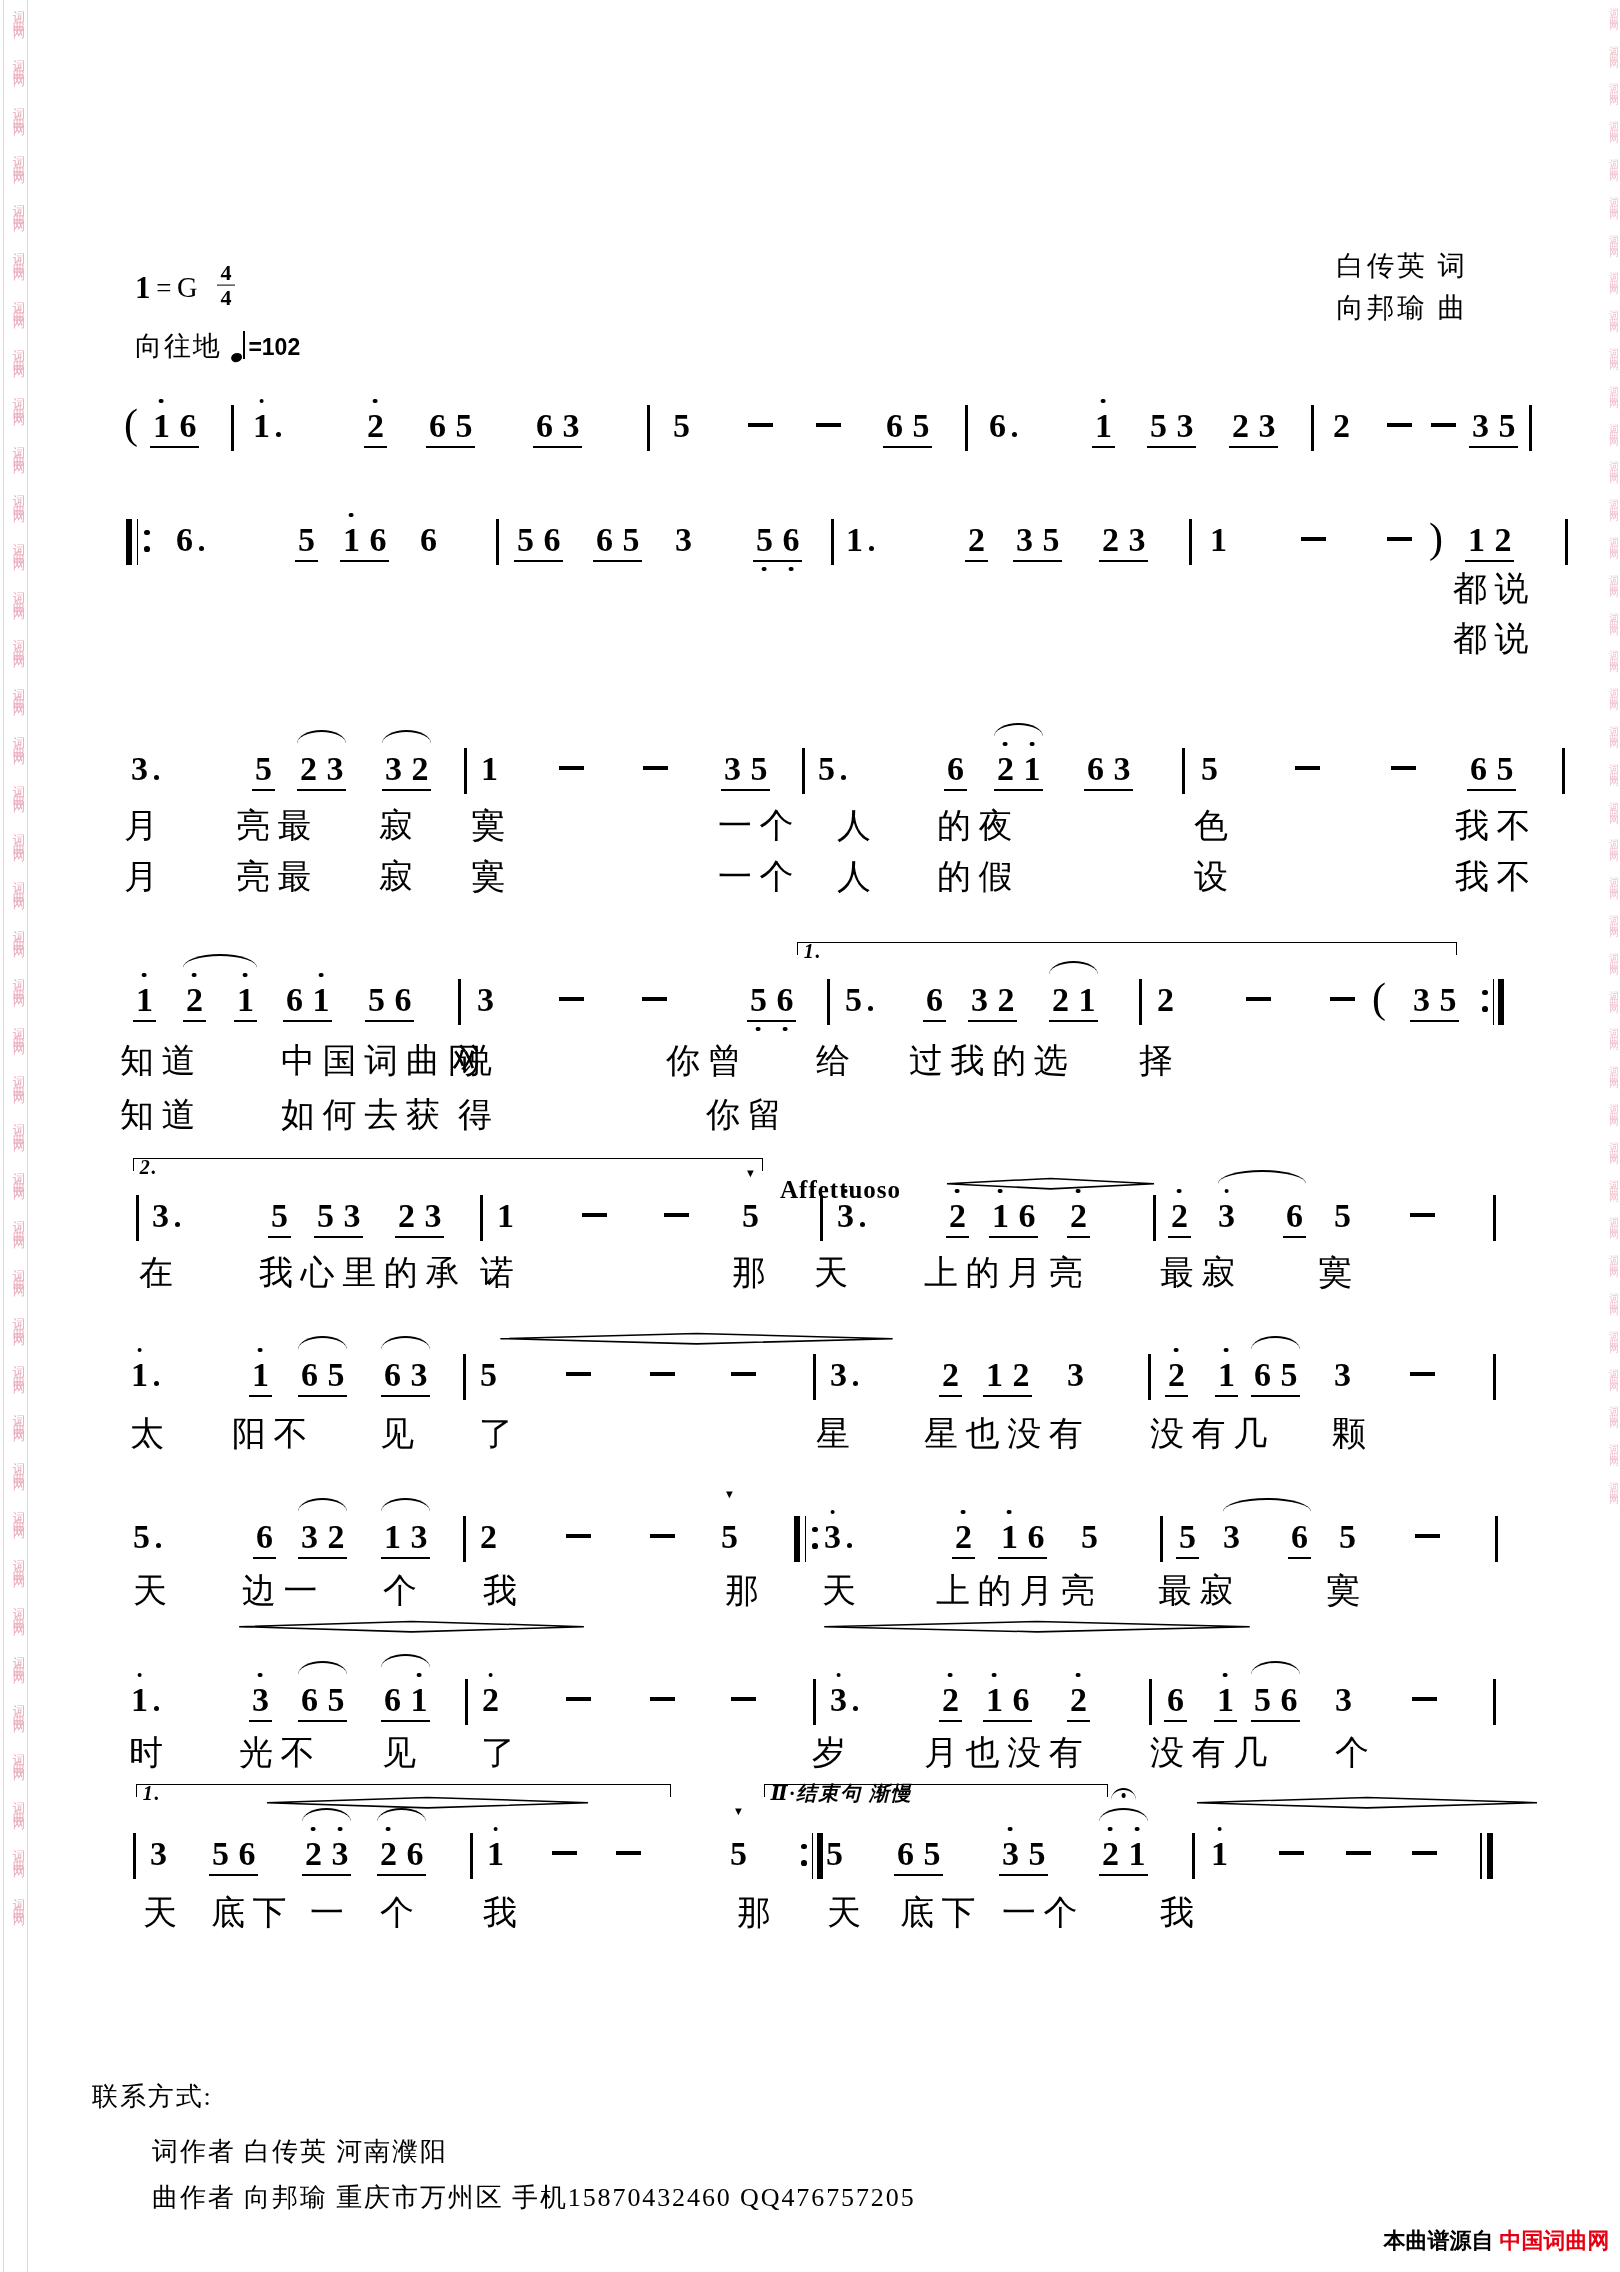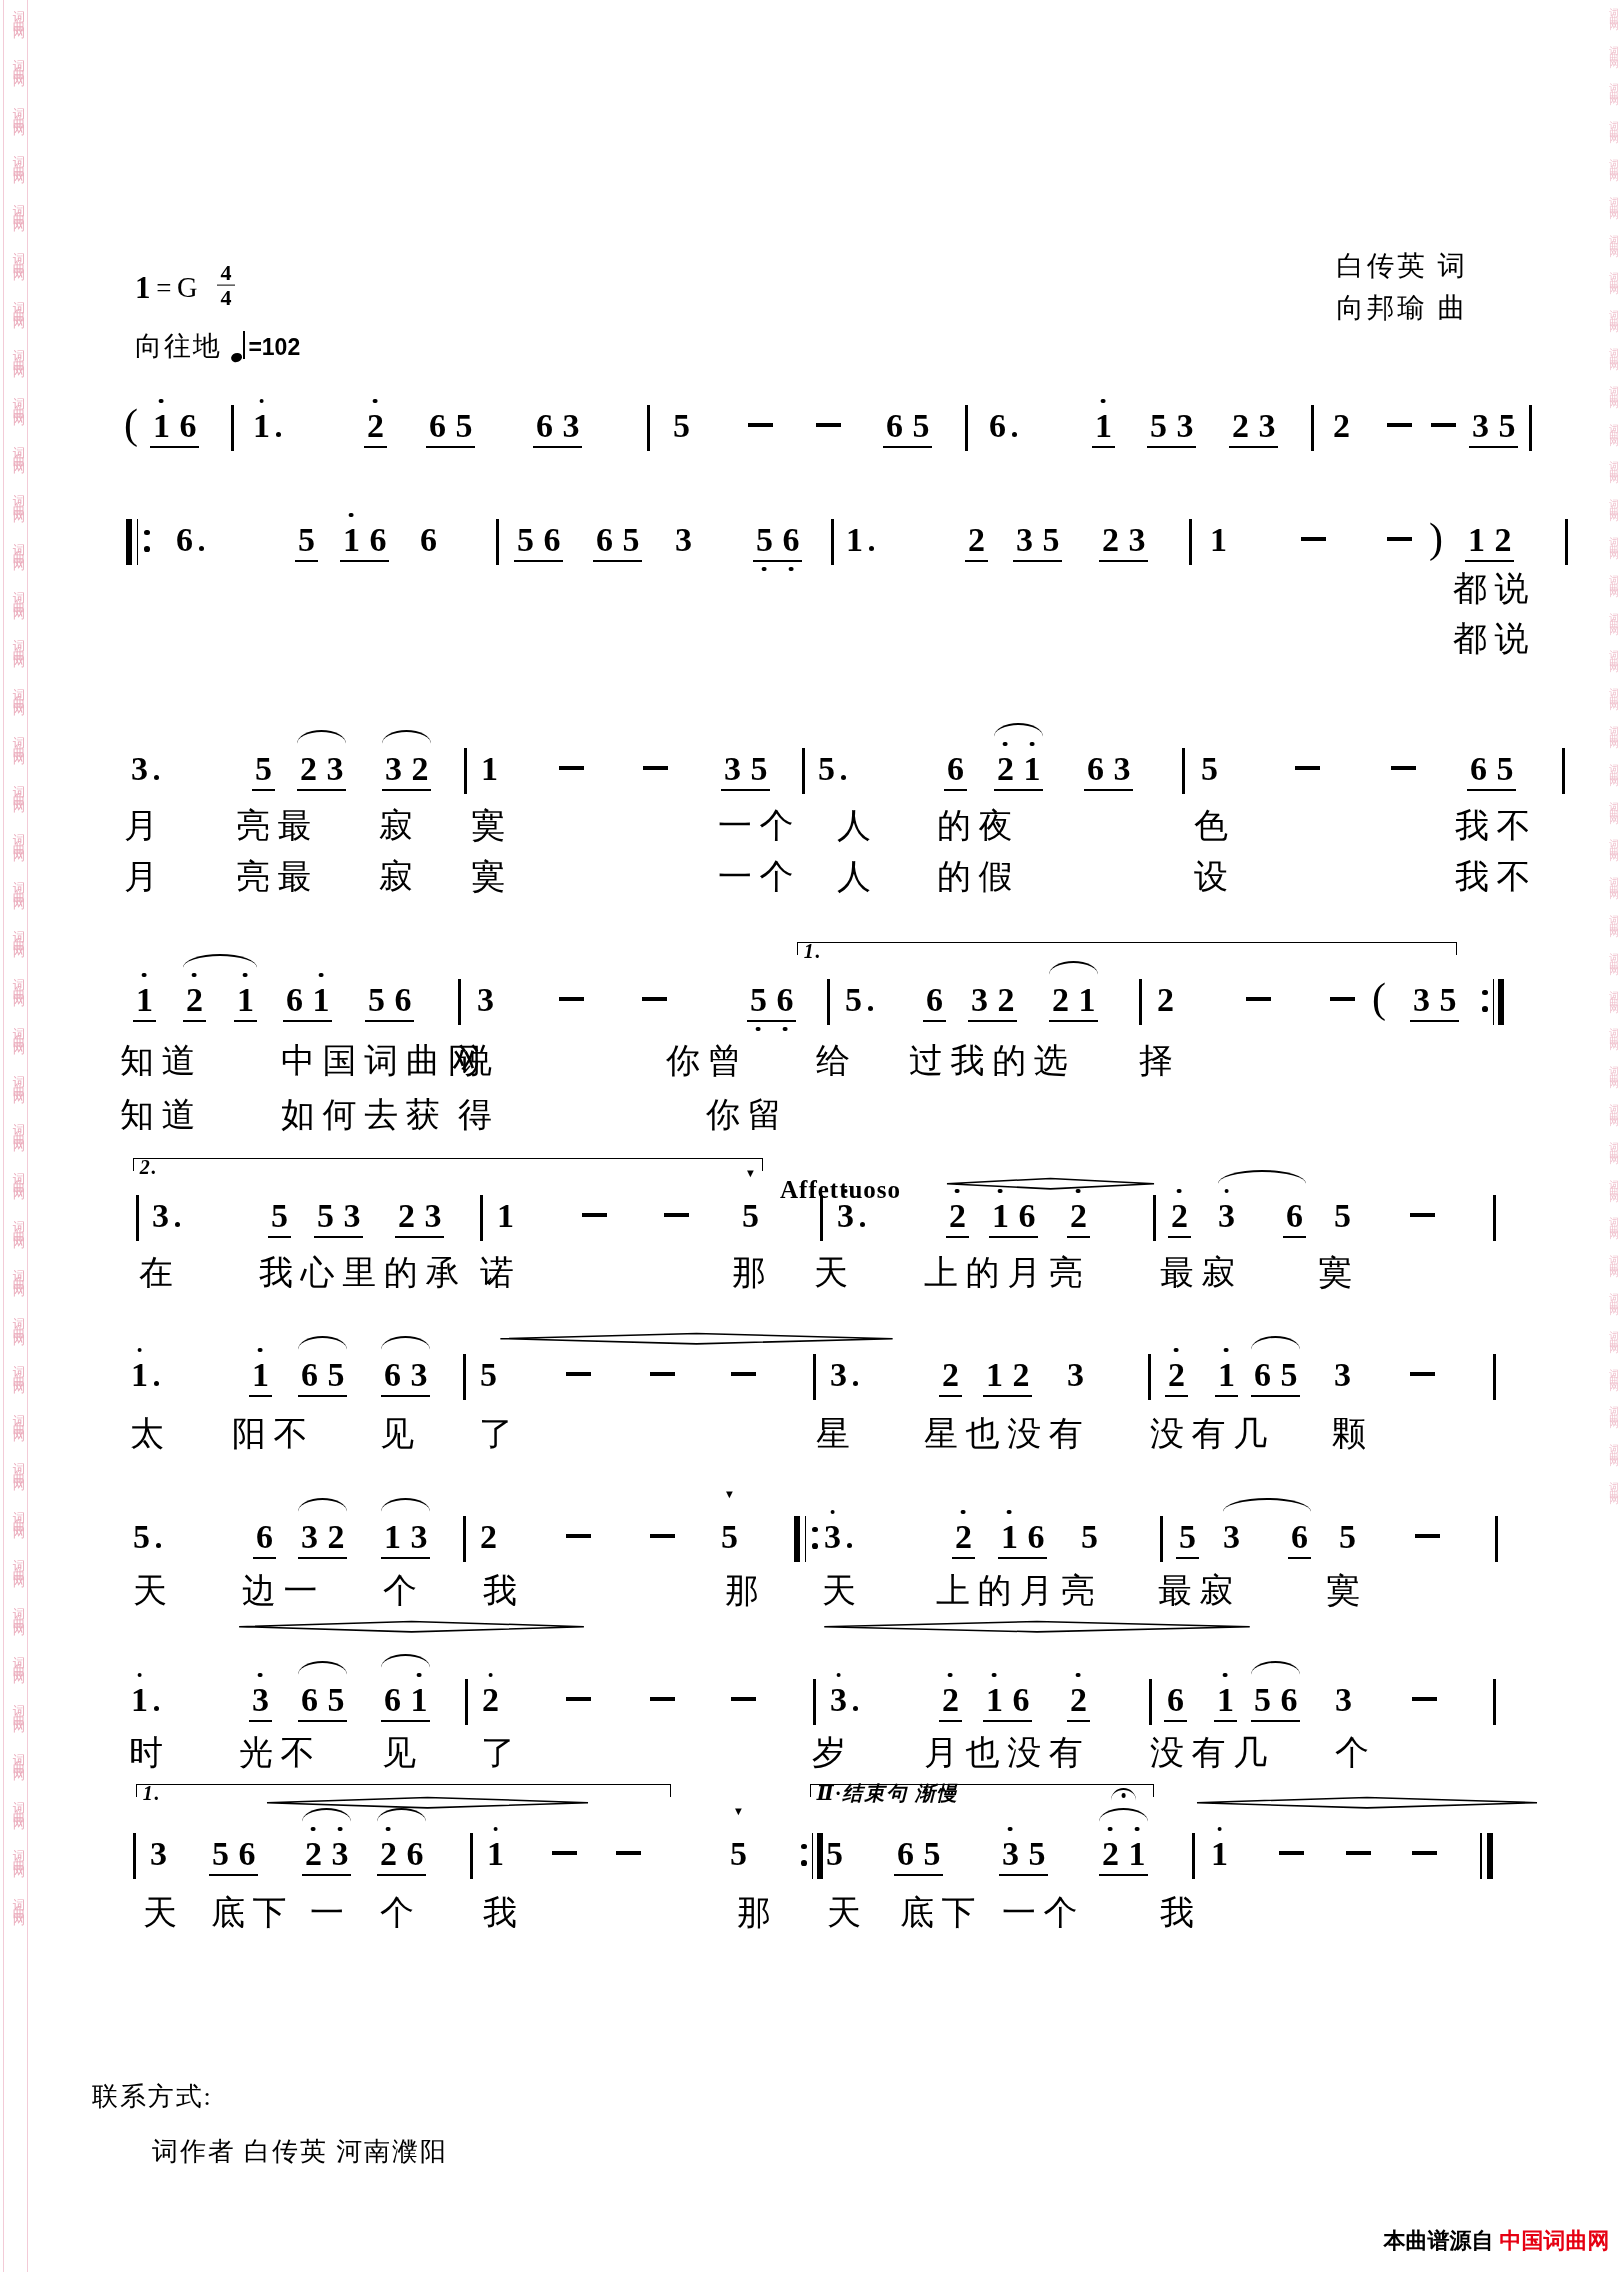--- a/index.html
+++ b/index.html
@@ -1030,30 +1030,31 @@
         </svg></div>
       <div class="hairpin" style="left: 238px; top: 1620px;"><svg width="347" height="13.3" viewBox="0 0 365 14">
           <path d="M1,7 L182.5,1.5 L364,7 L182.5,12.5 Z" fill="none" stroke="#000" stroke-width="1.6"></path>
         </svg></div>
       <div class="hairpin" style="left: 823px; top: 1620px;"><svg width="428" height="13.3" viewBox="0 0 450 14">
           <path d="M1,7 L225,1.5 L449,7 L225,12.5 Z" fill="none" stroke="#000" stroke-width="1.6"></path>
         </svg></div>
       <div class="volta" style="left: 136px; top: 1784px; width: 533px;">
         <span class="vl">1.</span>
       </div>
-      <div class="volta" style="left: 810px; top: 1784px; width: 342px;">
+      <div class="volta" style="left: 764px; top: 1784px; width: 342px;">
         <span class="vl">Ⅱ·结束句  渐慢</span>
       </div>
       <div class="hairpin" style="left: 266px; top: 1796px;"><svg width="323" height="13.3" viewBox="0 0 340 14">
           <path d="M1,7 L170,1.5 L339,7 L170,12.5 Z" fill="none" stroke="#000" stroke-width="1.6"></path>
         </svg></div>
       <div class="hairpin" style="left: 1196px; top: 1796px;"><svg width="342" height="13.3" viewBox="0 0 360 14">
           <path d="M1,7 L180,1.5 L359,7 L180,12.5 Z" fill="none" stroke="#000" stroke-width="1.6"></path>
         </svg></div>
     </div>
 
   <div class="contact">联系方式:</div>
   <div id="fline1" class="fline">词作者  白传英  河南濮阳</div>
+  <div id="fline2" class="fline">曲作者  向邦瑜  重庆市万州区  手机15870432460  QQ476757205</div>
   <div class="source">
     <span>本曲谱源自 </span><span id="source-site" style="color: rgb(230, 0, 18); text-align: right;">中国词曲网</span>
   </div>
 </div>
 
 
 </body></html>

